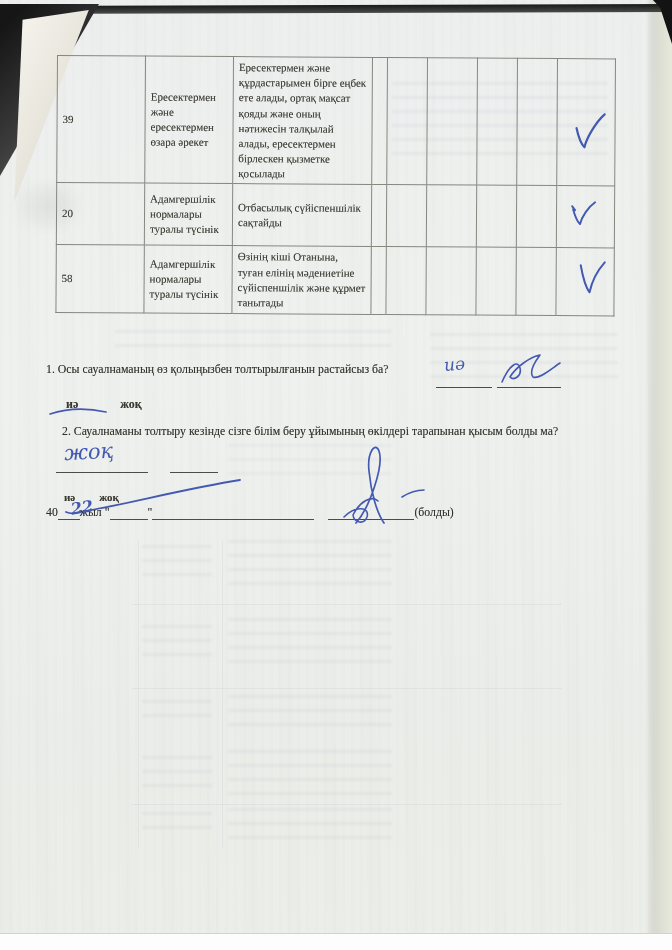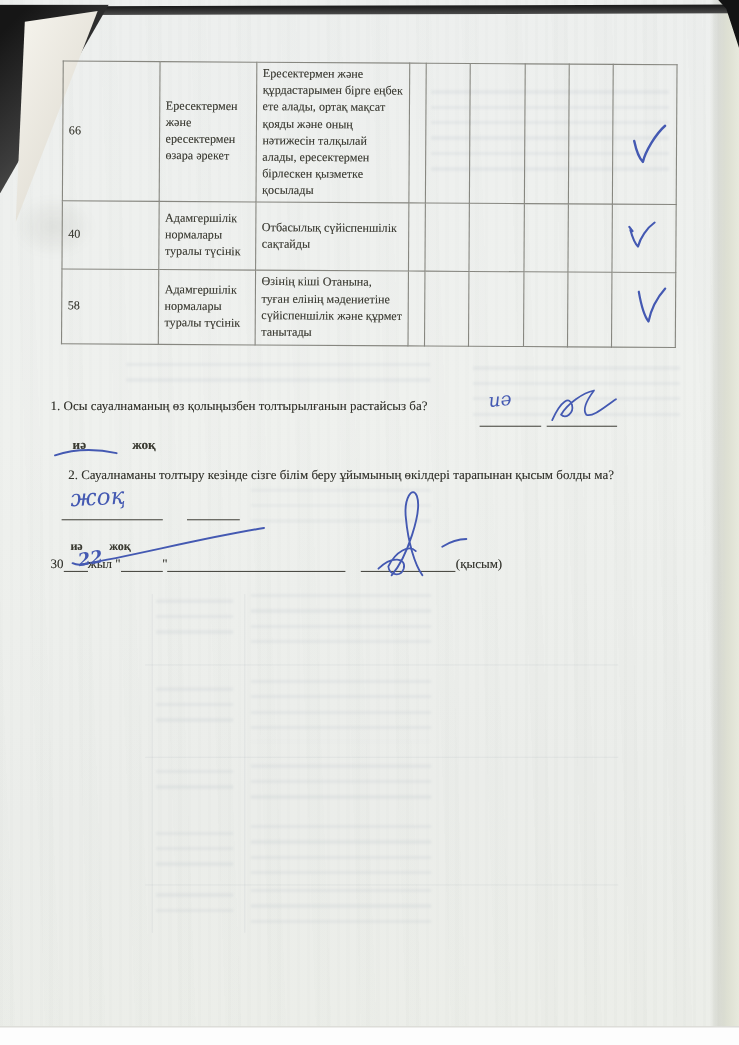--- a/index.html
+++ b/index.html
@@ -95,36 +95,36 @@
         <col style="width:139px">
       <col style="width:15px">
         <col style="width:40px">
         <col style="width:50px">
       <col style="width:40px">
         <col style="width:40px">
         <col style="width:58px">
     </colgroup>
     <tbody>
         <tr style="height:121px">
-      <td class="num">66</td>
+      <td class="num">39</td>
       <td>Ересектермен және ересектермен өзара әрекет</td>
       <td class="desc">Ересектермен және құрдастарымен бірге еңбек ете алады, ортақ мақсат қояды және оның нәтижесін талқылай алады, ересектермен бірлескен қызметке қосылады</td>
       <td></td>
       <td></td>
       <td></td>
       <td></td>
       <td></td>
       <td class="check-cell">
         <svg class="pen" style="left:14px;top:52px;" width="38" height="46" viewBox="0 0 38 46">
           <path d="M5 17 C7 26 10 33 13 36 C15 27 24 11 33 3" stroke-width="2.2"></path>
         </svg>
       </td>
     </tr>
     <tr style="height:62px">
-      <td class="num">40</td>
+      <td class="num">20</td>
       <td>Адамгершілік нормалары туралы түсінік</td>
       <td>Отбасылық сүйіспеншілік сақтайды</td>
       <td></td>
       <td></td>
       <td></td>
       <td></td>
       <td></td>
       <td class="check-cell">
         <svg class="pen" style="left:12px;top:14px;" width="30" height="34" viewBox="0 0 30 34">
           <path d="M3 6 L6 10 M4 9 C6 16 8 21 11 24 C13 16 19 7 26 2" stroke-width="1.9"></path>
@@ -172,31 +172,31 @@
 
   <div class="opts" style="left:64px;top:491px;font-size:11px;gap:24px;">
     <span>иә</span>
     <span>жоқ</span>
   </div>
   <svg class="pen" style="left:58px;top:476px;" width="188" height="40" viewBox="0 0 188 40">
     <path d="M8 36 C12 38 16 38 22 36 C60 30 130 12 182 4" stroke-width="1.8"></path>
   </svg>
 
   <div class="date-line">
-    <span>30</span>
+    <span>40</span>
     <span class="blank" style="width:22px;"></span>
     <span>жыл</span>
     <span> </span>
     <span>"</span>
     <span class="blank" style="width:38px;"></span>
     <span>"</span>
     <span class="blank" style="width:162px;"></span>
     <span style="width:14px;"></span>
     <span class="blank" style="width:86px;"></span>
-    <span>(қысым)</span>
+    <span>(болды)</span>
   </div>
   <div class="hw" style="left:71px;top:498px;font-size:16px;font-weight:bold;transform:rotate(-10deg);">22</div>
   <svg class="pen" style="left:326px;top:443px;" width="122" height="88" viewBox="0 0 122 88">
     <path d="M30 80 C44 64 58 22 53 8 C49 -2 41 10 43 28 C45 50 51 70 58 80" stroke-width="1.7"></path>
     <path d="M18 74 C30 62 44 64 41 74 C38 82 28 80 27 72 C34 58 46 52 52 58" stroke-width="1.6"></path>
     <path d="M76 54 C84 49 92 47 98 47" stroke-width="1.6"></path>
   </svg>
 
 </div>
 

